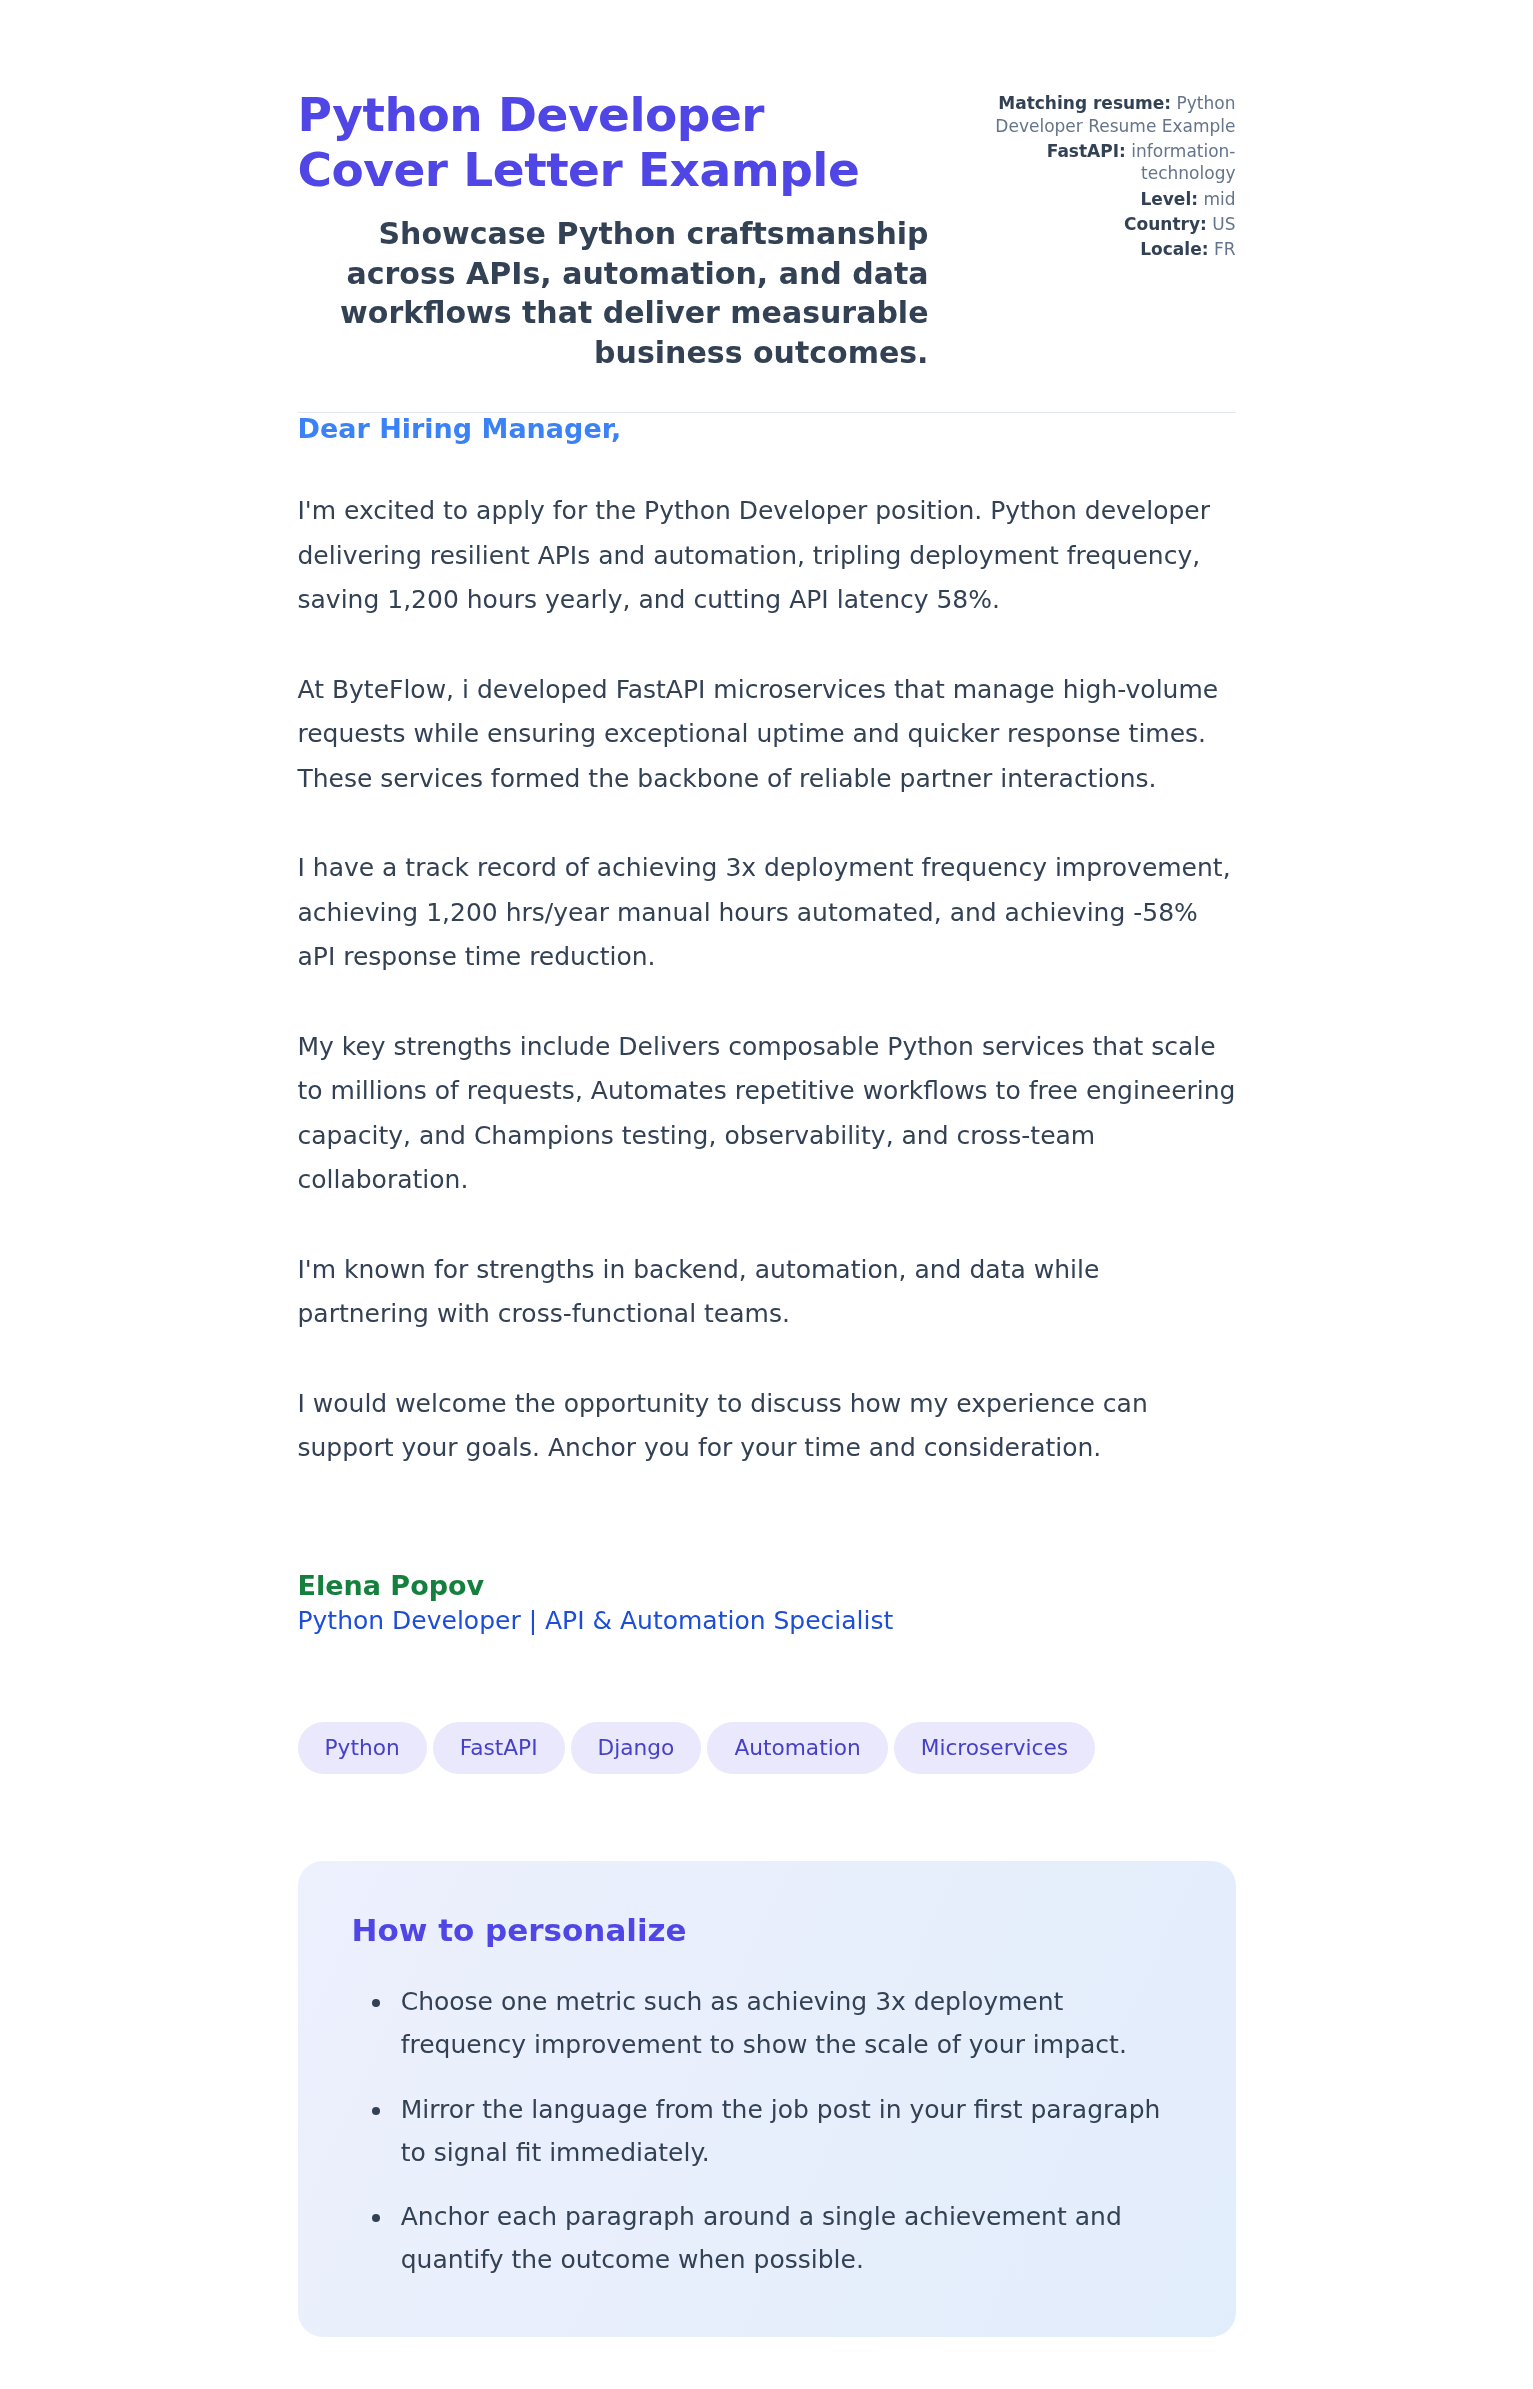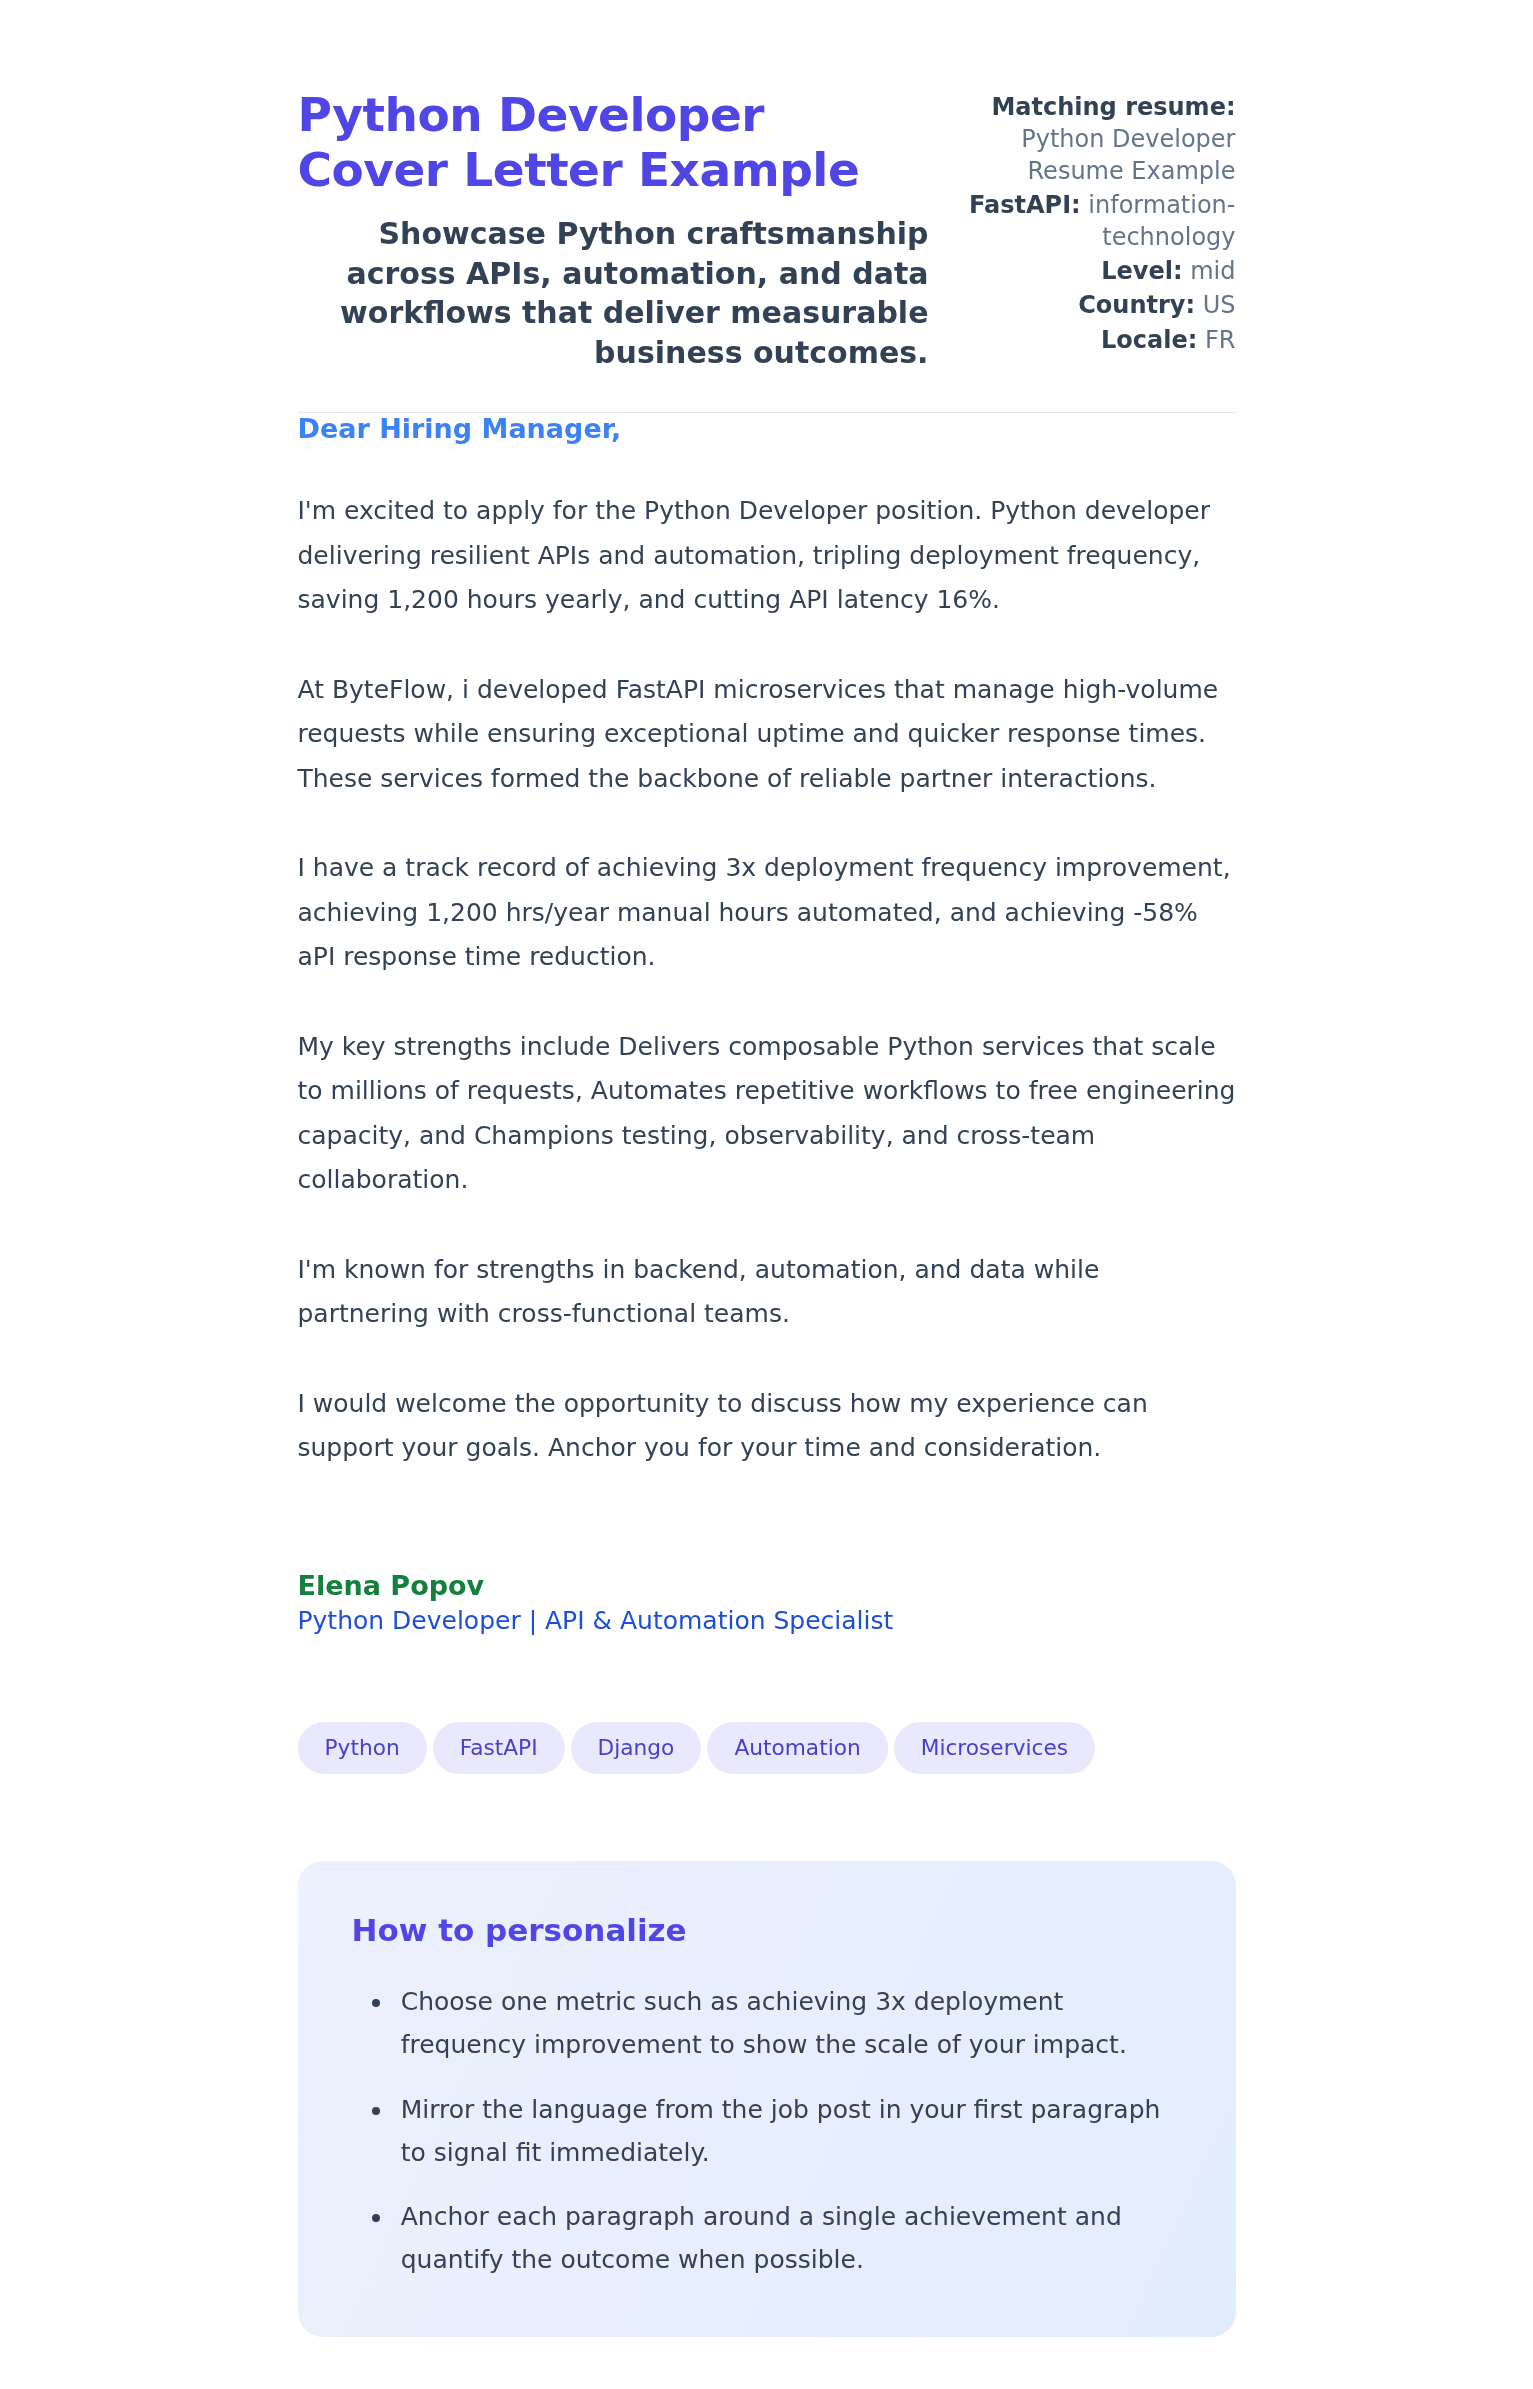--- a/index.html
+++ b/index.html
@@ -33,21 +33,21 @@
     font-size: 30px;
     font-weight: 700;
     color: #334155;
     line-height: 1.32;
     text-align: right;
   }
   .meta {
     width: 271px;
     flex-shrink: 0;
     text-align: right;
-    font-size: 24px;
+    font-size: 17px;
     line-height: 1.32;
     color: #64748b;
     padding-top: 5.4px;
   }
   .meta-row { margin-bottom: 2.7px; }
   .meta-label { font-weight: 700; color: #334155; }
   .divider {
     border: none;
     border-top: 0.9px solid #e2e8f0;
     margin-top: 40px;
@@ -146,21 +146,21 @@
         <span class="meta-value">FR</span>
       </div>
     </aside>
   </header>
 
   <hr class="divider">
 
   <main>
     <p class="salutation">Dear Hiring Manager,</p>
 
-    <p class="body-paragraph">I'm excited to apply for the Python Developer position. Python developer delivering resilient APIs and automation, tripling deployment frequency, saving 1,200 hours yearly, and cutting API latency 16%.</p>
+    <p class="body-paragraph">I'm excited to apply for the Python Developer position. Python developer delivering resilient APIs and automation, tripling deployment frequency, saving 1,200 hours yearly, and cutting API latency 58%.</p>
     <p class="body-paragraph">At ByteFlow, i developed FastAPI microservices that manage high-volume requests while ensuring exceptional uptime and quicker response times. These services formed the backbone of reliable partner interactions.</p>
     <p class="body-paragraph">I have a track record of achieving 3x deployment frequency improvement, achieving 1,200 hrs/year manual hours automated, and achieving -58% aPI response time reduction.</p>
     <p class="body-paragraph">My key strengths include Delivers composable Python services that scale to millions of requests, Automates repetitive workflows to free engineering capacity, and Champions testing, observability, and cross-team collaboration.</p>
     <p class="body-paragraph">I'm known for strengths in backend, automation, and data while partnering with cross-functional teams.</p>
     <p class="body-paragraph">I would welcome the opportunity to discuss how my experience can support your goals. Anchor you for your time and consideration.</p>
 
     <div class="signature">
       <p class="sig-name">Elena Popov</p>
       <p class="sig-title">Python Developer | API &amp; Automation Specialist</p>
     </div>

